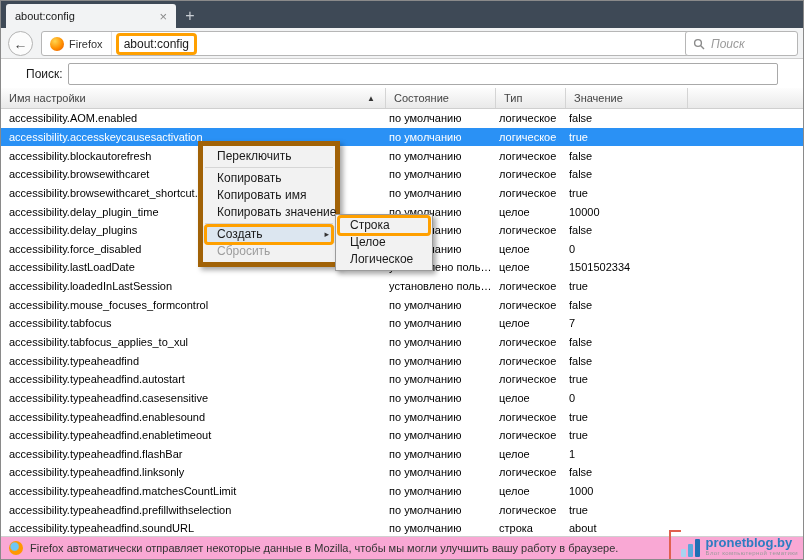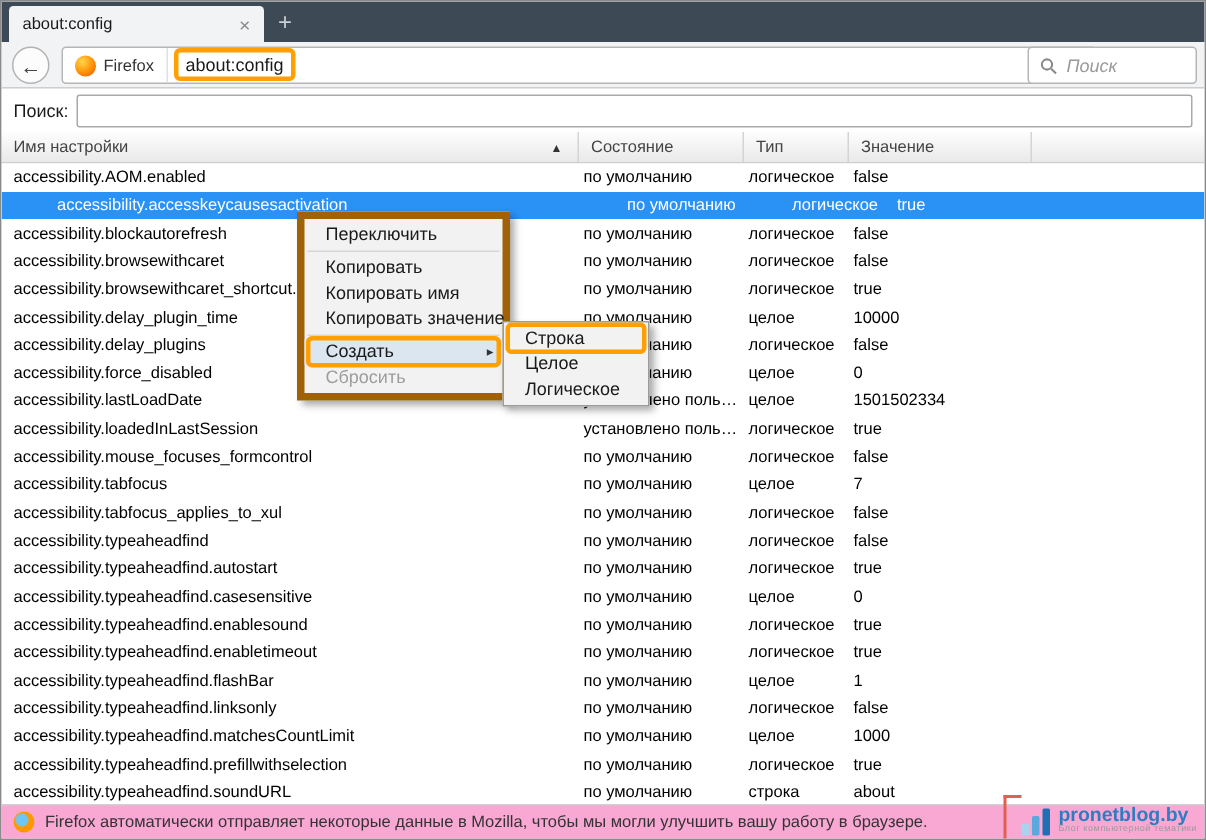--- a/index.html
+++ b/index.html
@@ -16,50 +16,50 @@
   .tab-title { flex:1; overflow:hidden; white-space:nowrap; }
   .tab-close { color:#8a8a8a; font-size:13px; line-height:1; }
   .newtab { width:28px; height:24px; color:#c9ced4; font-size:16px;
             display:flex; align-items:center; justify-content:center; }
   
   .navbar { height:31px; background:#f2f3f4; border-bottom:1px solid #cfcfcf; position:relative; }
   .back-btn { position:absolute; left:7px; top:3px; width:25px; height:25px; border-radius:50%;
               border:1px solid #b3b3b3; background:#fcfcfc; display:flex; align-items:center;
               justify-content:center; font-size:14px; color:#444; }
   .urlbar { position:absolute; left:40px; top:3px; width:690px; height:25px; background:#fff;
-            border:1px solid #b6b6b6; border-radius:3px; display:flex; align-items:flex-start; }
+            border:1px solid #b6b6b6; border-radius:3px; display:flex; align-items:flex-end; }
   .ff-badge { display:flex; align-items:center; gap:5px; padding:0 8px; height:100%;
               border-right:1px solid #e0e0e0; font-size:11px; color:#333; }
   .ff-icon { width:14px; height:14px; border-radius:50%;
              background:radial-gradient(circle at 35% 30%, #ffd54f, #ff8f00 55%, #e65100); }
   .url-annot { border:3px solid #ffa000; border-radius:4px; margin-left:4px; padding:0 5px;
                font-size:12px; color:#1a1a1a; line-height:16px; white-space:nowrap; }
   .urlbar-spacer { flex:1; }
   .reload { width:28px; height:100%; border-left:1px solid #e0e0e0; display:flex;
             align-items:center; justify-content:center; color:#777; font-size:14px; }
   .searchbox { position:absolute; left:684px; top:3px; width:113px; height:25px; background:#fff;
                border:1px solid #b6b6b6; border-radius:3px; display:flex; align-items:center;
                padding:0 7px; gap:6px; }
   .search-ph { color:#9a9a9a; font-size:12px; font-style:italic; }
   
-  .filter-row { height:29px; display:flex; align-items:center; padding:0 8px; gap:5px; background:#fff; }
+  .filter-row { height:29px; display:flex; align-items:center; padding:0 25px; gap:5px; background:#fff; }
   .filter-label { font-size:12px; color:#1a1a1a; }
   .filter-input { flex:1; height:22px; border:1px solid #a9a9a9; border-radius:2px; background:#fff;
                   font-family:"Liberation Sans",sans-serif; font-size:12px; padding:0 4px; outline:none; }
   
   .thead { height:21px; display:flex; background:linear-gradient(#fdfdfd,#e9e9e9);
            border-bottom:1px solid #cfcfcf; font-size:11px; color:#444; }
   .th { display:flex; align-items:center; padding-left:8px; border-right:1px solid #d4d4d4; overflow:hidden; }
   .th1 { width:385px; } .th2 { width:110px;text-align:right; } .th3 { width:70px; } .th4 { width:122px; }
   .thf { flex:1; border-right:none; }
   .sort-arrow { margin-left:auto; margin-right:10px; font-size:8px; color:#333; }
   .rows { position:relative; height:429px; background:#fff; overflow:hidden; }
   .row { display:flex; height:18.65px; align-items:center; font-size:11px; color:#000; }
   .row.bold { font-weight:normal; }
-  .row.selected { background:#2a91f5; color:#fff;padding-left:29px; }
+  .row.selected { background:#2a91f5; color:#fff; }
   .cell { overflow:hidden; white-space:nowrap; text-overflow:ellipsis; }
   .c-name { width:385px; padding-left:8px; }
   .c-status { width:110px; padding-left:3px; }
   .c-type { width:70px; padding-left:3px; }
   .c-value { width:170px; padding-left:3px; }
   
   .menu { position:absolute; left:197px; top:140px; width:142px; background:#f2f2f2;
           border:5px solid #a16207; box-shadow:3px 3px 5px rgba(0,0,0,.35); padding:2px 0; z-index:20; }
   .mi { position:relative; height:17px; line-height:17px; padding:0 18px 0 14px; font-size:12px;
         color:#1a1a1a; white-space:nowrap; }

